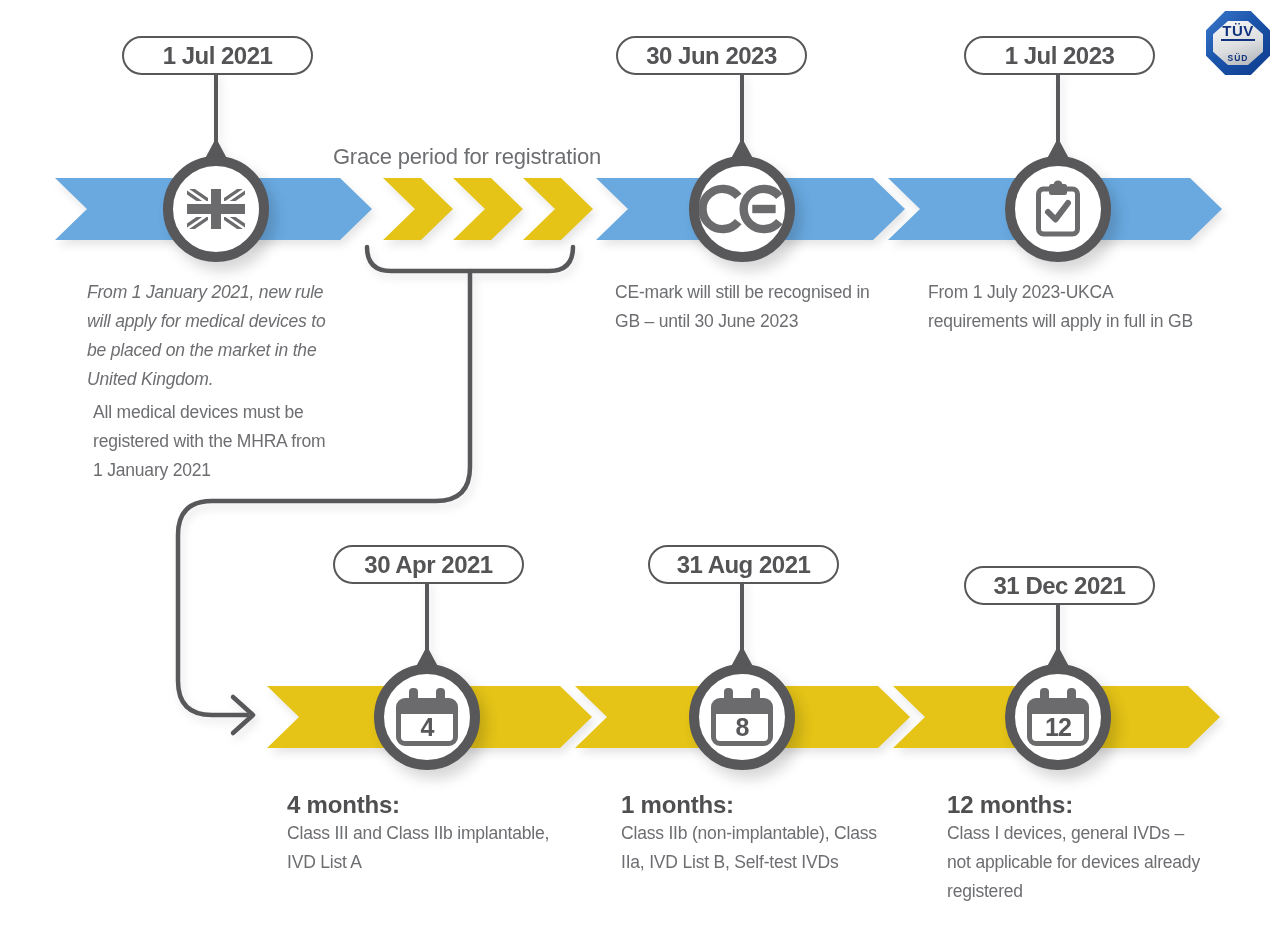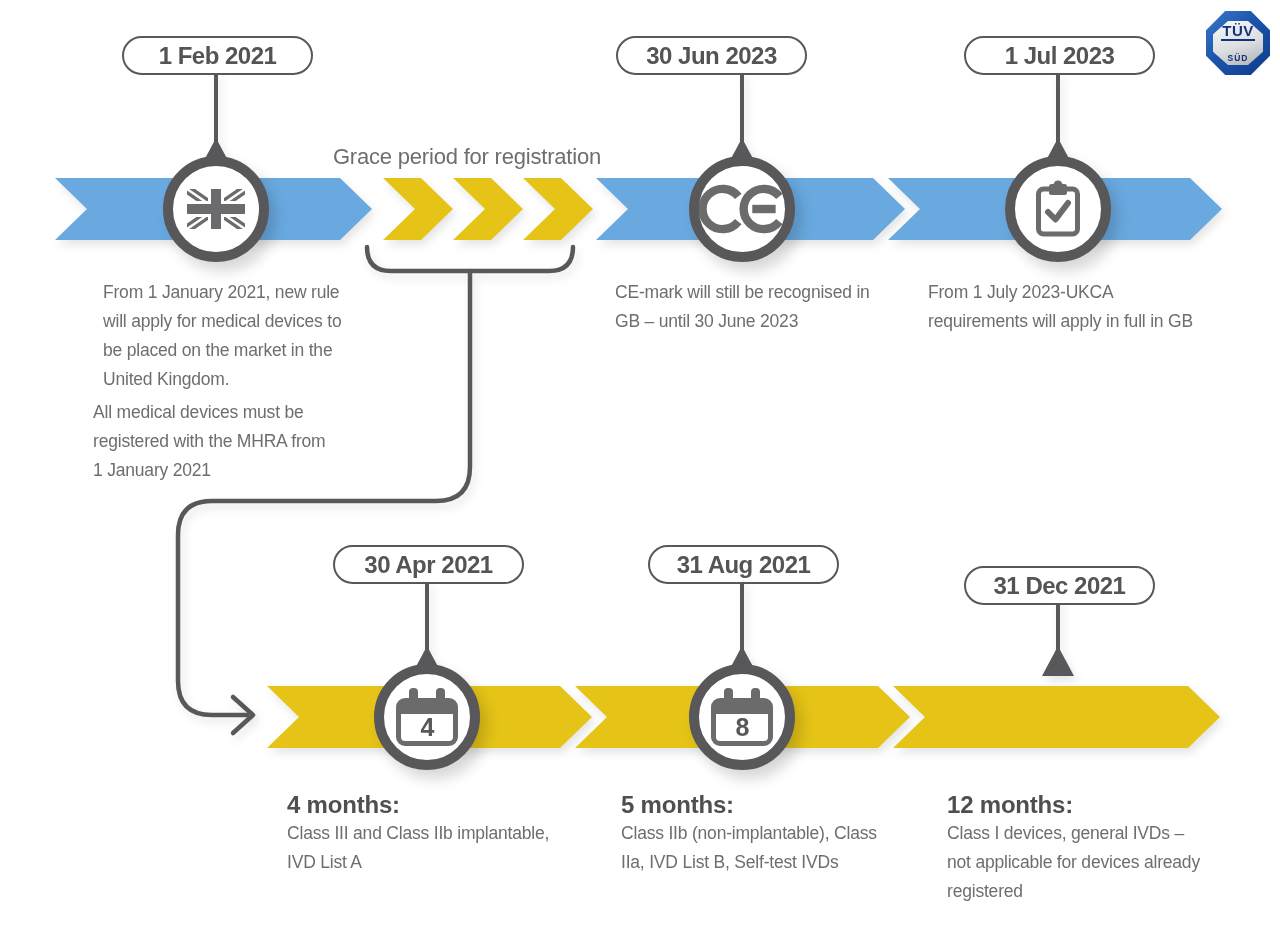--- a/index.html
+++ b/index.html
@@ -164,45 +164,54 @@
   <div class="node" style="left:689px; top:664px;">
     <div class="cal">
       <span class="cal-pin left"></span>
       <span class="cal-pin right"></span>
       <span class="cal-body"></span>
       <span class="cal-head"></span>
       <span class="cal-num">8</span>
     </div>
   </div>
 
-
-  <div class="pill" style="left:122px; top:36px;">1 Feb 2021</div>
+  <div class="node" style="left:1005px; top:664px;">
+    <div class="cal">
+      <span class="cal-pin left"></span>
+      <span class="cal-pin right"></span>
+      <span class="cal-body"></span>
+      <span class="cal-head"></span>
+      <span class="cal-num">12</span>
+    </div>
+  </div>
+
+  <div class="pill" style="left:122px; top:36px;">1 Jul 2021</div>
   <div class="pill" style="left:616px; top:36px;">30 Jun 2023</div>
   <div class="pill" style="left:964px; top:36px;">1 Jul 2023</div>
   <div class="pill" style="left:333px; top:545px;">30 Apr 2021</div>
   <div class="pill" style="left:648px; top:545px;">31 Aug 2021</div>
   <div class="pill" style="left:964px; top:545px;margin-top:21px;">31 Dec 2021</div>
 
-  <div class="desc" style="left:103px; top:278px;">From 1 January 2021, new rule
+  <div class="desc" style="left:87px; top:278px;font-style:italic;">From 1 January 2021, new rule
 will apply for medical devices to
 be placed on the market in the
 United Kingdom.</div>
   <div class="desc" style="left:93px; top:398px;">All medical devices must be
 registered with the MHRA from
 1 January 2021</div>
   <div class="desc" style="left:615px; top:278px;">CE-mark will still be recognised in
 GB – until 30 June 2023</div>
   <div class="desc" style="left:928px; top:278px;">From 1 July 2023-UKCA
 requirements will apply in full in GB</div>
 
   <div class="desc-head" style="left:287px; top:790px;">4 months:</div>
   <div class="desc" style="left:287px; top:819px;">Class III and Class IIb implantable,
 IVD List A</div>
 
-  <div class="desc-head" style="left:621px; top:790px;">5 months:</div>
+  <div class="desc-head" style="left:621px; top:790px;">1 months:</div>
   <div class="desc" style="left:621px; top:819px;">Class IIb (non-implantable), Class
 IIa, IVD List B, Self-test IVDs</div>
 
   <div class="desc-head" style="left:947px; top:790px;">12 months:</div>
   <div class="desc" style="left:947px; top:819px;">Class I devices, general IVDs –
 not applicable for devices already
 registered</div>
 
   <div class="logo">
     <div class="logo-inner">

